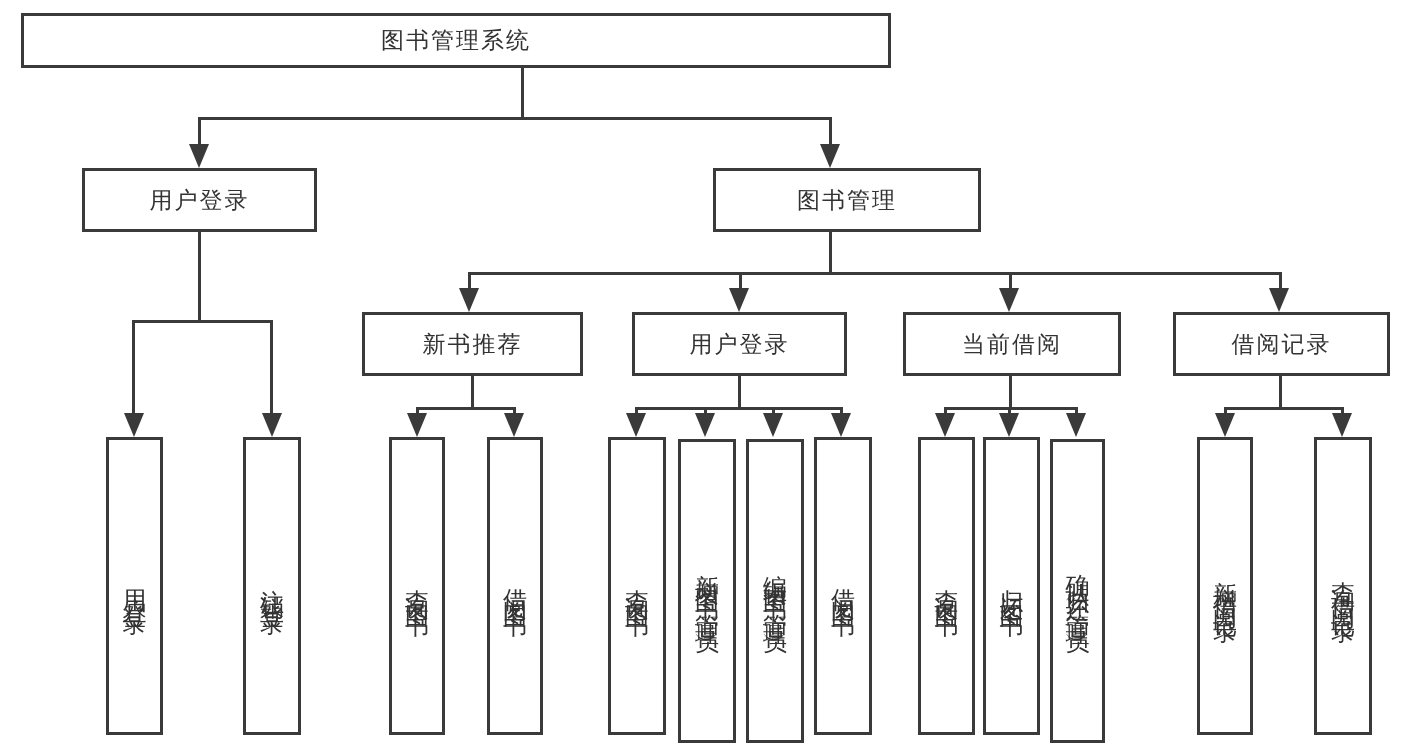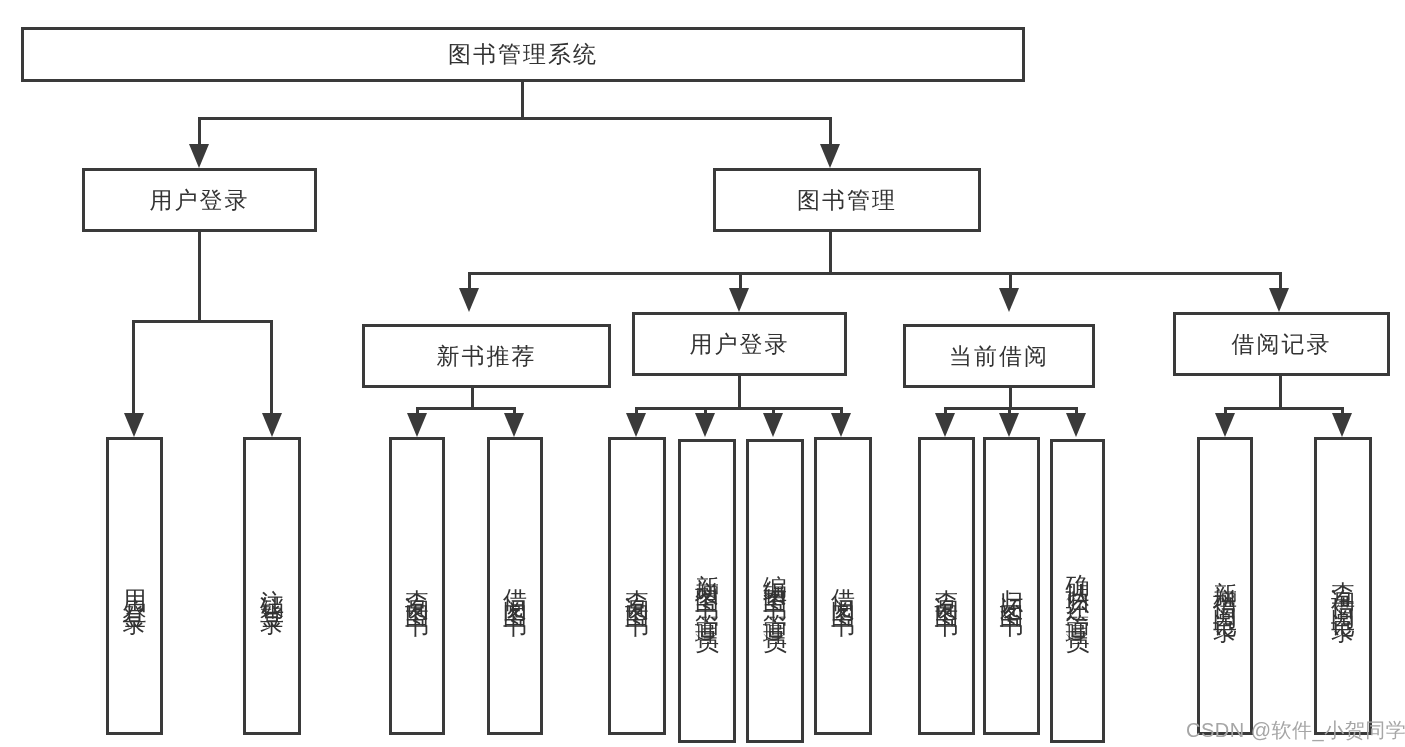--- a/index.html
+++ b/index.html
@@ -120,43 +120,42 @@
   <div class="ah" style="left:626px;top:413px"></div>
   <div class="ah" style="left:695px;top:413px"></div>
   <div class="ah" style="left:763px;top:413px"></div>
   <div class="ah" style="left:831px;top:413px"></div>
   <div class="ah" style="left:935px;top:413px"></div>
   <div class="ah" style="left:999px;top:413px"></div>
   <div class="ah" style="left:1066px;top:413px"></div>
   <div class="ah" style="left:1215px;top:413px"></div>
   <div class="ah" style="left:1332px;top:413px"></div>
 
-  <div class="node head" style="left:21px;top:27px;width:1004px;height:55px">图书管理系统</div>
+  <div class="node head" style="left:21px;top:13px;width:870px;height:55px">图书管理系统</div>
 
   <div class="node head" style="left:82px;top:168px;width:235px;height:64px">用户登录</div>
   <div class="node head" style="left:713px;top:168px;width:268px;height:64px">图书管理</div>
 
-  <div class="node head" style="left:362px;top:324px;width:249px;height:64px">新书推荐</div>
+  <div class="node head" style="left:362px;top:312px;width:221px;height:64px">新书推荐</div>
   <div class="node head" style="left:632px;top:312px;width:215px;height:64px">用户登录</div>
-  <div class="node head" style="left:903px;top:324px;width:192px;height:64px">当前借阅</div>
+  <div class="node head" style="left:903px;top:312px;width:218px;height:64px">当前借阅</div>
   <div class="node head" style="left:1173px;top:312px;width:217px;height:64px">借阅记录</div>
 
   <div class="node vert" style="left:106px;top:437px;width:57px;height:298px">用户登录</div>
   <div class="node vert" style="left:243px;top:437px;width:58px;height:298px">注销登录</div>
 
   <div class="node vert" style="left:389px;top:437px;width:56px;height:298px">查询图书</div>
   <div class="node vert" style="left:487px;top:437px;width:56px;height:298px">借阅图书</div>
 
   <div class="node vert" style="left:608px;top:437px;width:58px;height:298px">查询图书</div>
   <div class="node vert" style="left:678px;top:439px;width:58px;height:304px">新增图书（管理员）</div>
   <div class="node vert" style="left:746px;top:439px;width:58px;height:304px">编辑图书（管理员）</div>
   <div class="node vert" style="left:814px;top:437px;width:58px;height:298px">借阅图书</div>
 
   <div class="node vert" style="left:918px;top:437px;width:57px;height:298px">查询图书</div>
   <div class="node vert" style="left:983px;top:437px;width:57px;height:298px">归还图书</div>
   <div class="node vert" style="left:1050px;top:439px;width:55px;height:304px">确认归还（管理员）</div>
 
   <div class="node vert" style="left:1197px;top:437px;width:56px;height:298px">新增借阅记录</div>
   <div class="node vert" style="left:1314px;top:437px;width:58px;height:298px">查询借阅记录</div>
 
-  <div class="wm">CSDN @软件_小贺同学</div>
 
 </div>
 
 </body></html>

